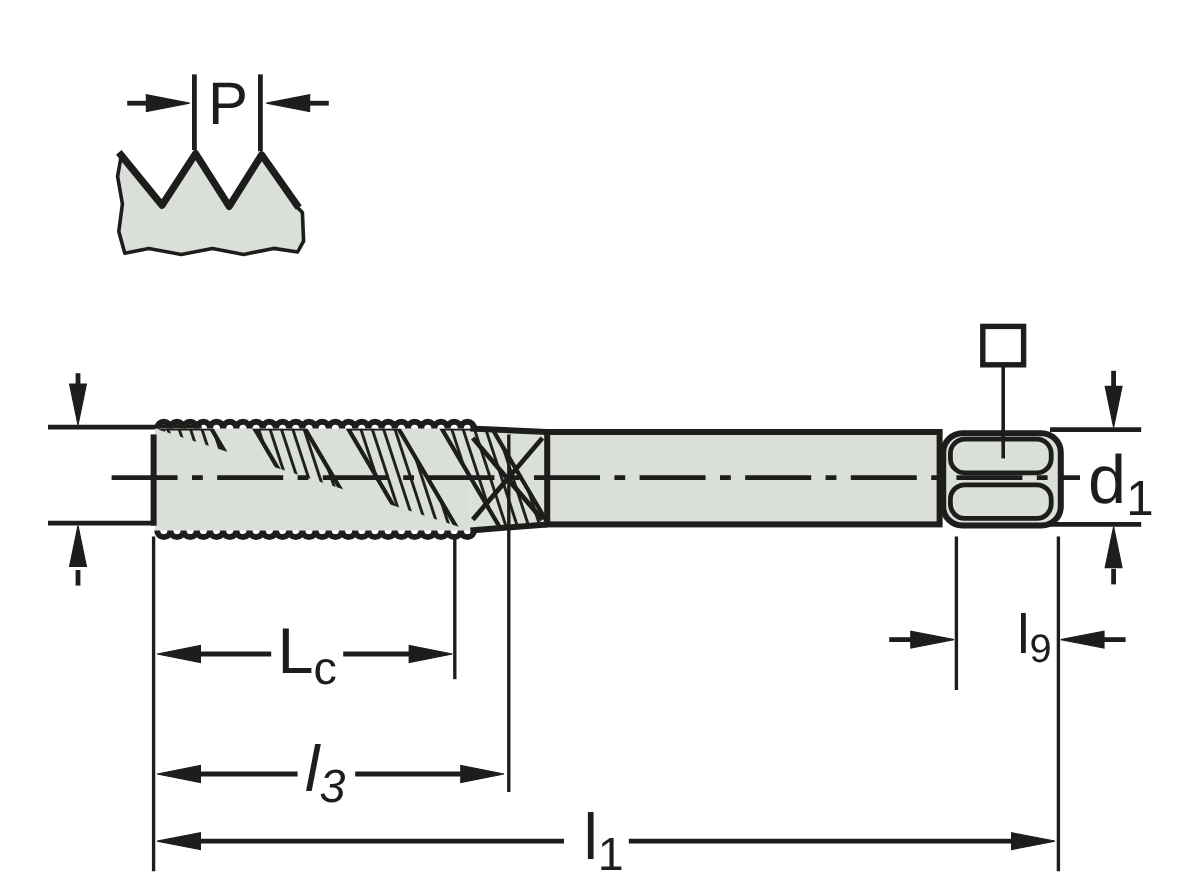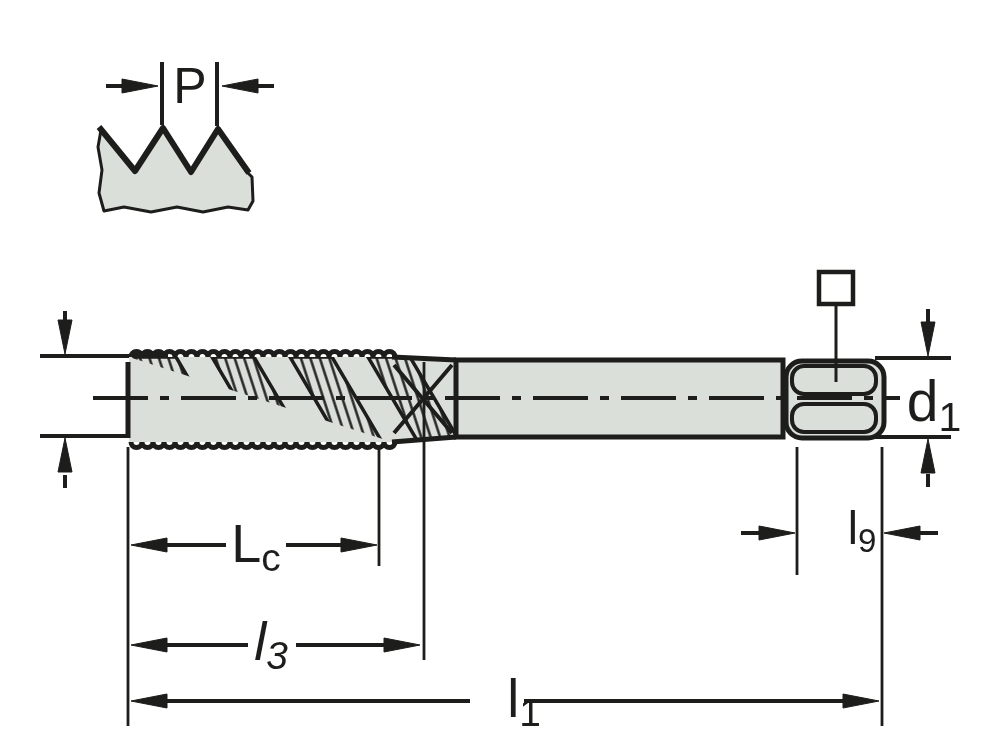--- a/index.html
+++ b/index.html
@@ -17,21 +17,21 @@
   }
   .lbl sub {
     font-size:0.72em; line-height:1;
     position:relative; top:0.24em; vertical-align:baseline;
   }
   .lbl-p  { left:190px; top:86px;  font-size:50px; }
   .lbl-dn { left:58px;  top:400px; font-size:58px; }
   .lbl-d1 { left:934px; top:401px; font-size:57px; }
   .lbl-lc { left:256px; top:543px; font-size:54px; }
   .lbl-l3 { left:271px; top:641px; font-size:54px;font-style:italic; }
-  .lbl-l1 { left:524px; top:698px; font-size:54px; }
+  .lbl-l1 { left:503px; top:698px; font-size:54px; }
   .lbl-l9 { left:838px; top:528px; font-size:46px;margin-left:24px; }
 </style>
 </head>
 <body>
 
 <div class="canvas">
 
   <svg width="1000" height="736" viewBox="0 0 1000 736">
     <defs>
       <pattern id="hatch" patternUnits="userSpaceOnUse" width="9" height="9" patternTransform="rotate(-18)">

